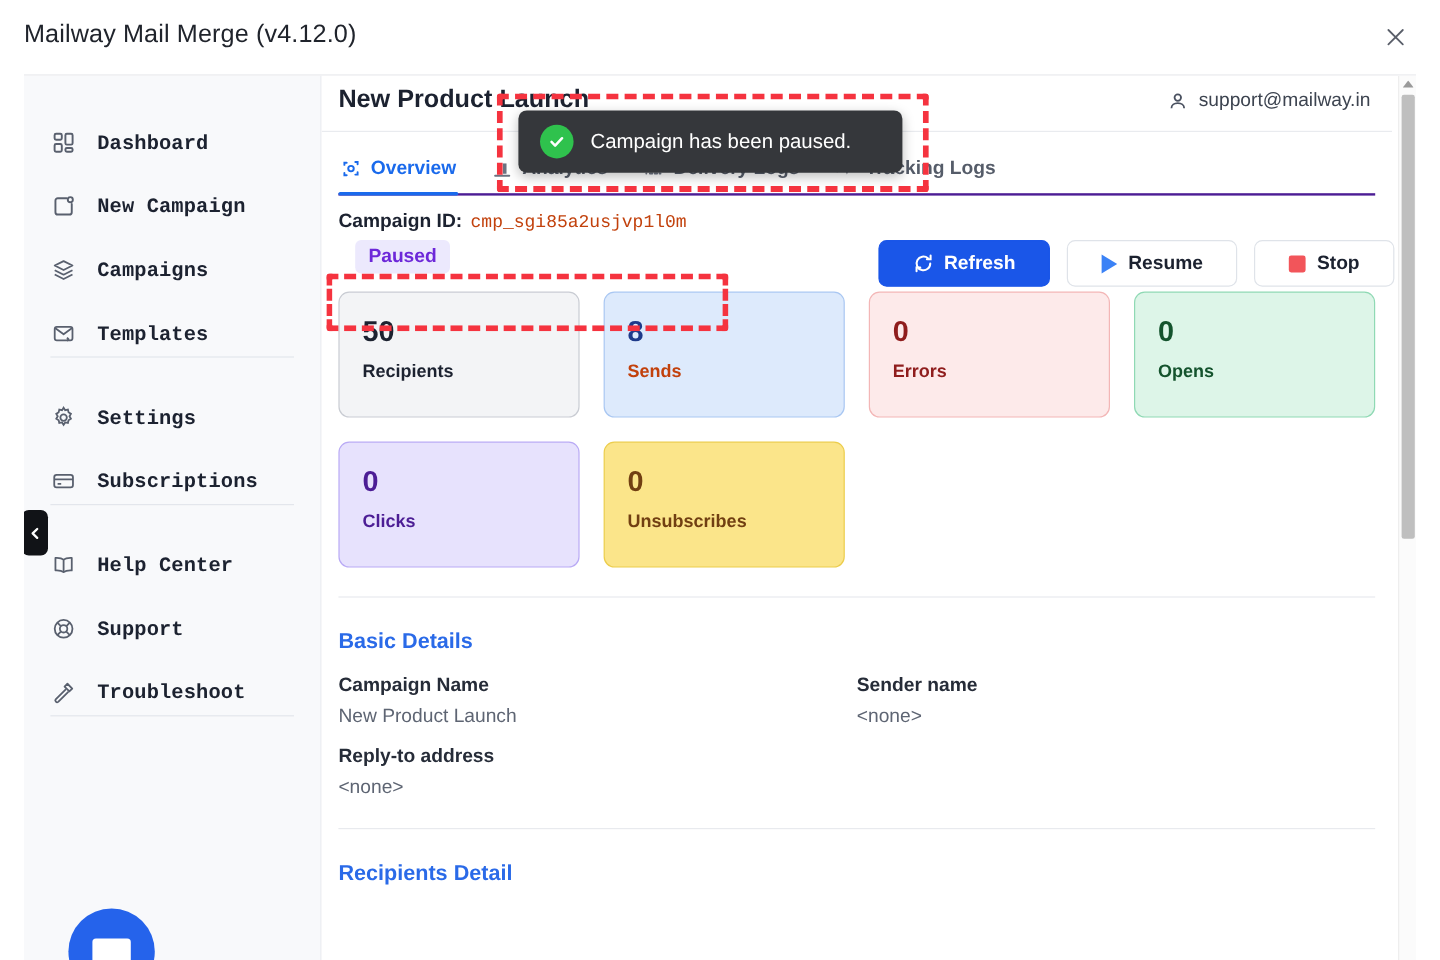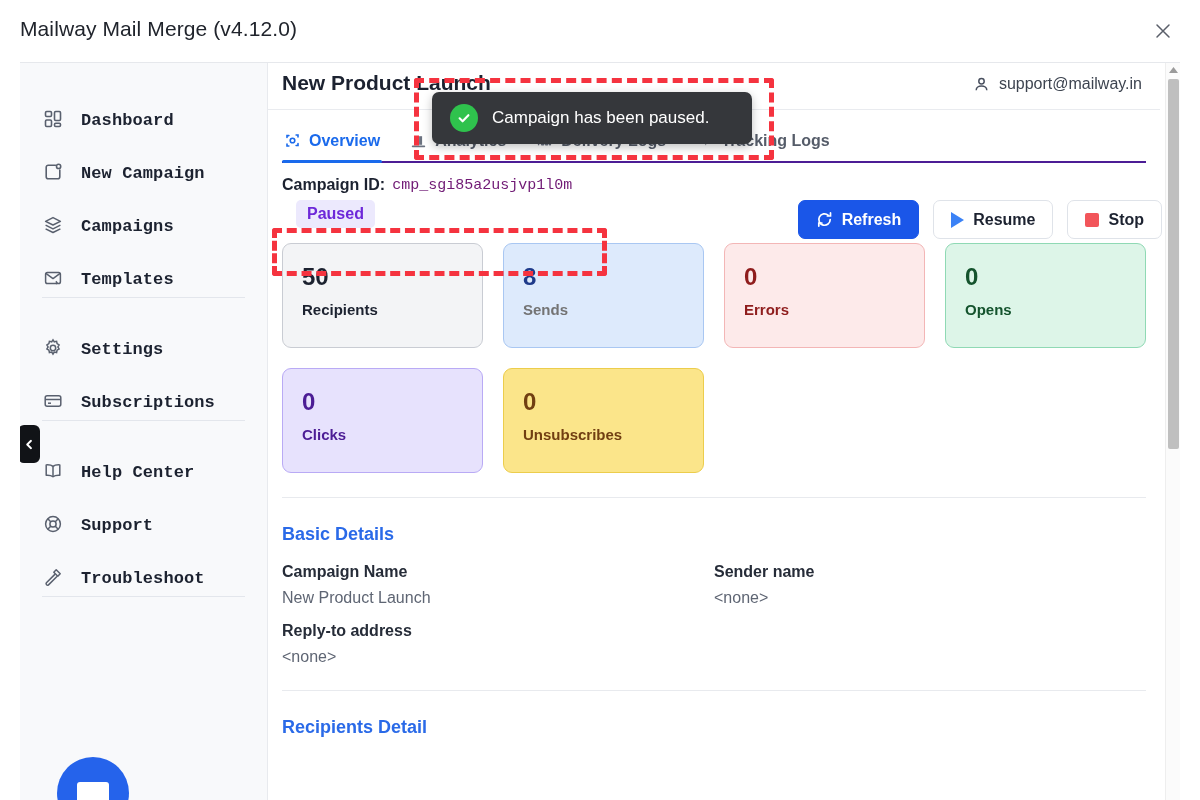--- a/index.html
+++ b/index.html
@@ -137,38 +137,38 @@
   }
 
   
   .cid-row {
     margin: 13px 14px 0 14px;
     font-size: 16px; color: #1c2230; font-weight: 600;
     display: flex; align-items: center; gap: 7px;
   }
   .cid-value {
     font-family: "Liberation Mono", monospace;
-    font-size: 15px; font-weight: 400; color: #701a75;
+    font-size: 15px; font-weight: 400; color: #c2410c;
   }
   .status-badge {
     margin: 6px 14px 0 28px;
     display: inline-block;
     background: #ece9fd; color: #6d28d9;
     font-size: 16px; font-weight: 600;
     padding: 5px 11px; border-radius: 5px;
   }
 
   
   .actions {
     position: absolute; right: 18px; top: 137px;
     display: flex; align-items: center; gap: 14px;
   }
   .btn {
     display: flex; align-items: center; gap: 9px;
-    height: 39px; padding: 0 17px;
+    height: 39px; padding: 0 28px;
     border-radius: 7px; font-size: 16px; font-weight: 600;
     cursor: pointer; white-space: nowrap;
     border: 1px solid #dfe3e9; background: #ffffff; color: #1c2230;
   }
   .btn.primary { background: #1a56e8; border-color:#1a56e8; color: #ffffff; }
   .btn svg { display:block; }
   .play-tri {
     width: 0; height: 0;
     border-left: 13px solid #3b82f6;
     border-top: 8px solid transparent;
@@ -432,21 +432,21 @@
           <span class="status-badge">Paused</span>
         </div>
 
         <div class="stats">
           <div class="stat" id="stat0" style="background: rgb(243, 244, 246); border: 1px solid rgb(201, 204, 211);">
             <div class="stat-value" style="color: rgb(28, 34, 48);">50</div>
             <div class="stat-label" style="color: rgb(28, 34, 48);">Recipients</div>
           </div>
           <div class="stat" id="stat1" style="background: rgb(221, 234, 252); border: 1px solid rgb(169, 199, 242);">
             <div class="stat-value" style="color: rgb(30, 58, 138);">8</div>
-            <div class="stat-label" style="color: #737373;">Sends</div>
+            <div class="stat-label" style="color: #c2410c;">Sends</div>
           </div>
           <div class="stat" id="stat2" style="background: rgb(253, 234, 234); border: 1px solid rgb(243, 182, 182);">
             <div class="stat-value" style="color: rgb(143, 29, 29);">0</div>
             <div class="stat-label" style="color: rgb(143, 29, 29);">Errors</div>
           </div>
           <div class="stat" id="stat3" style="background: rgb(221, 245, 232); border: 1px solid rgb(143, 217, 180);">
             <div class="stat-value" style="color: rgb(20, 83, 45);">0</div>
             <div class="stat-label" style="color: rgb(20, 83, 45);">Opens</div>
           </div>
           <div class="stat" id="stat4" style="background: rgb(231, 226, 253); border: 1px solid rgb(185, 170, 245);">

